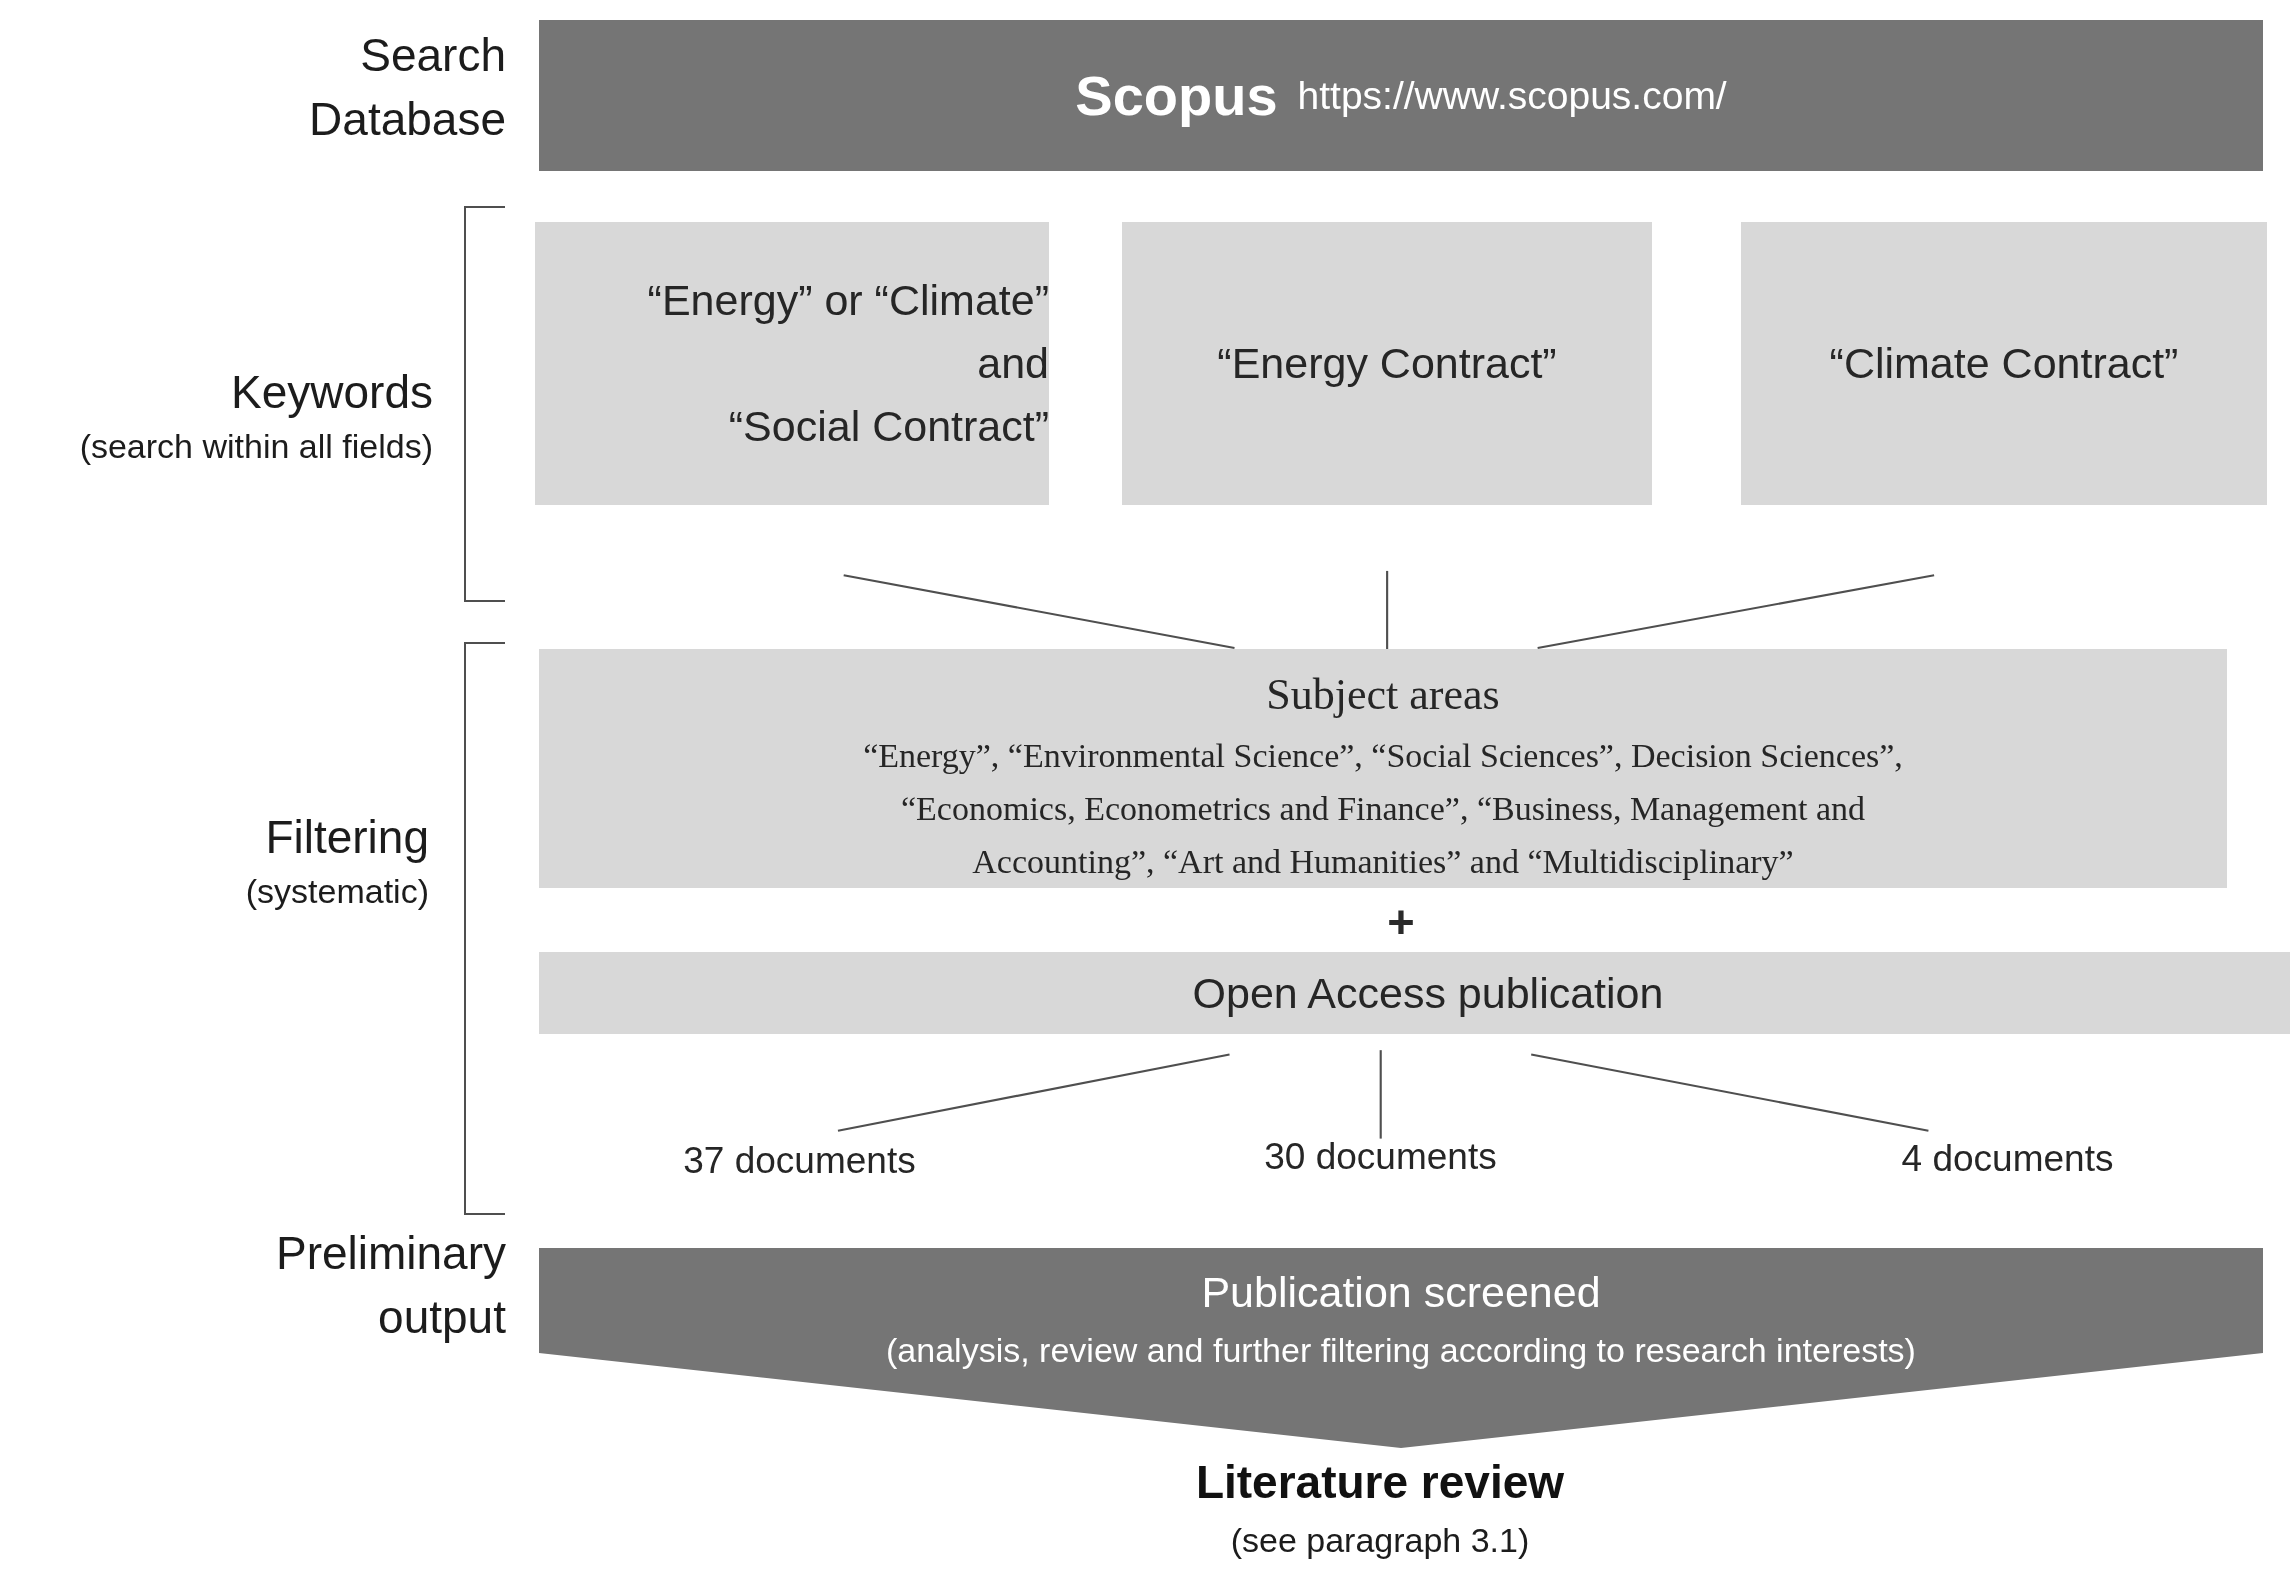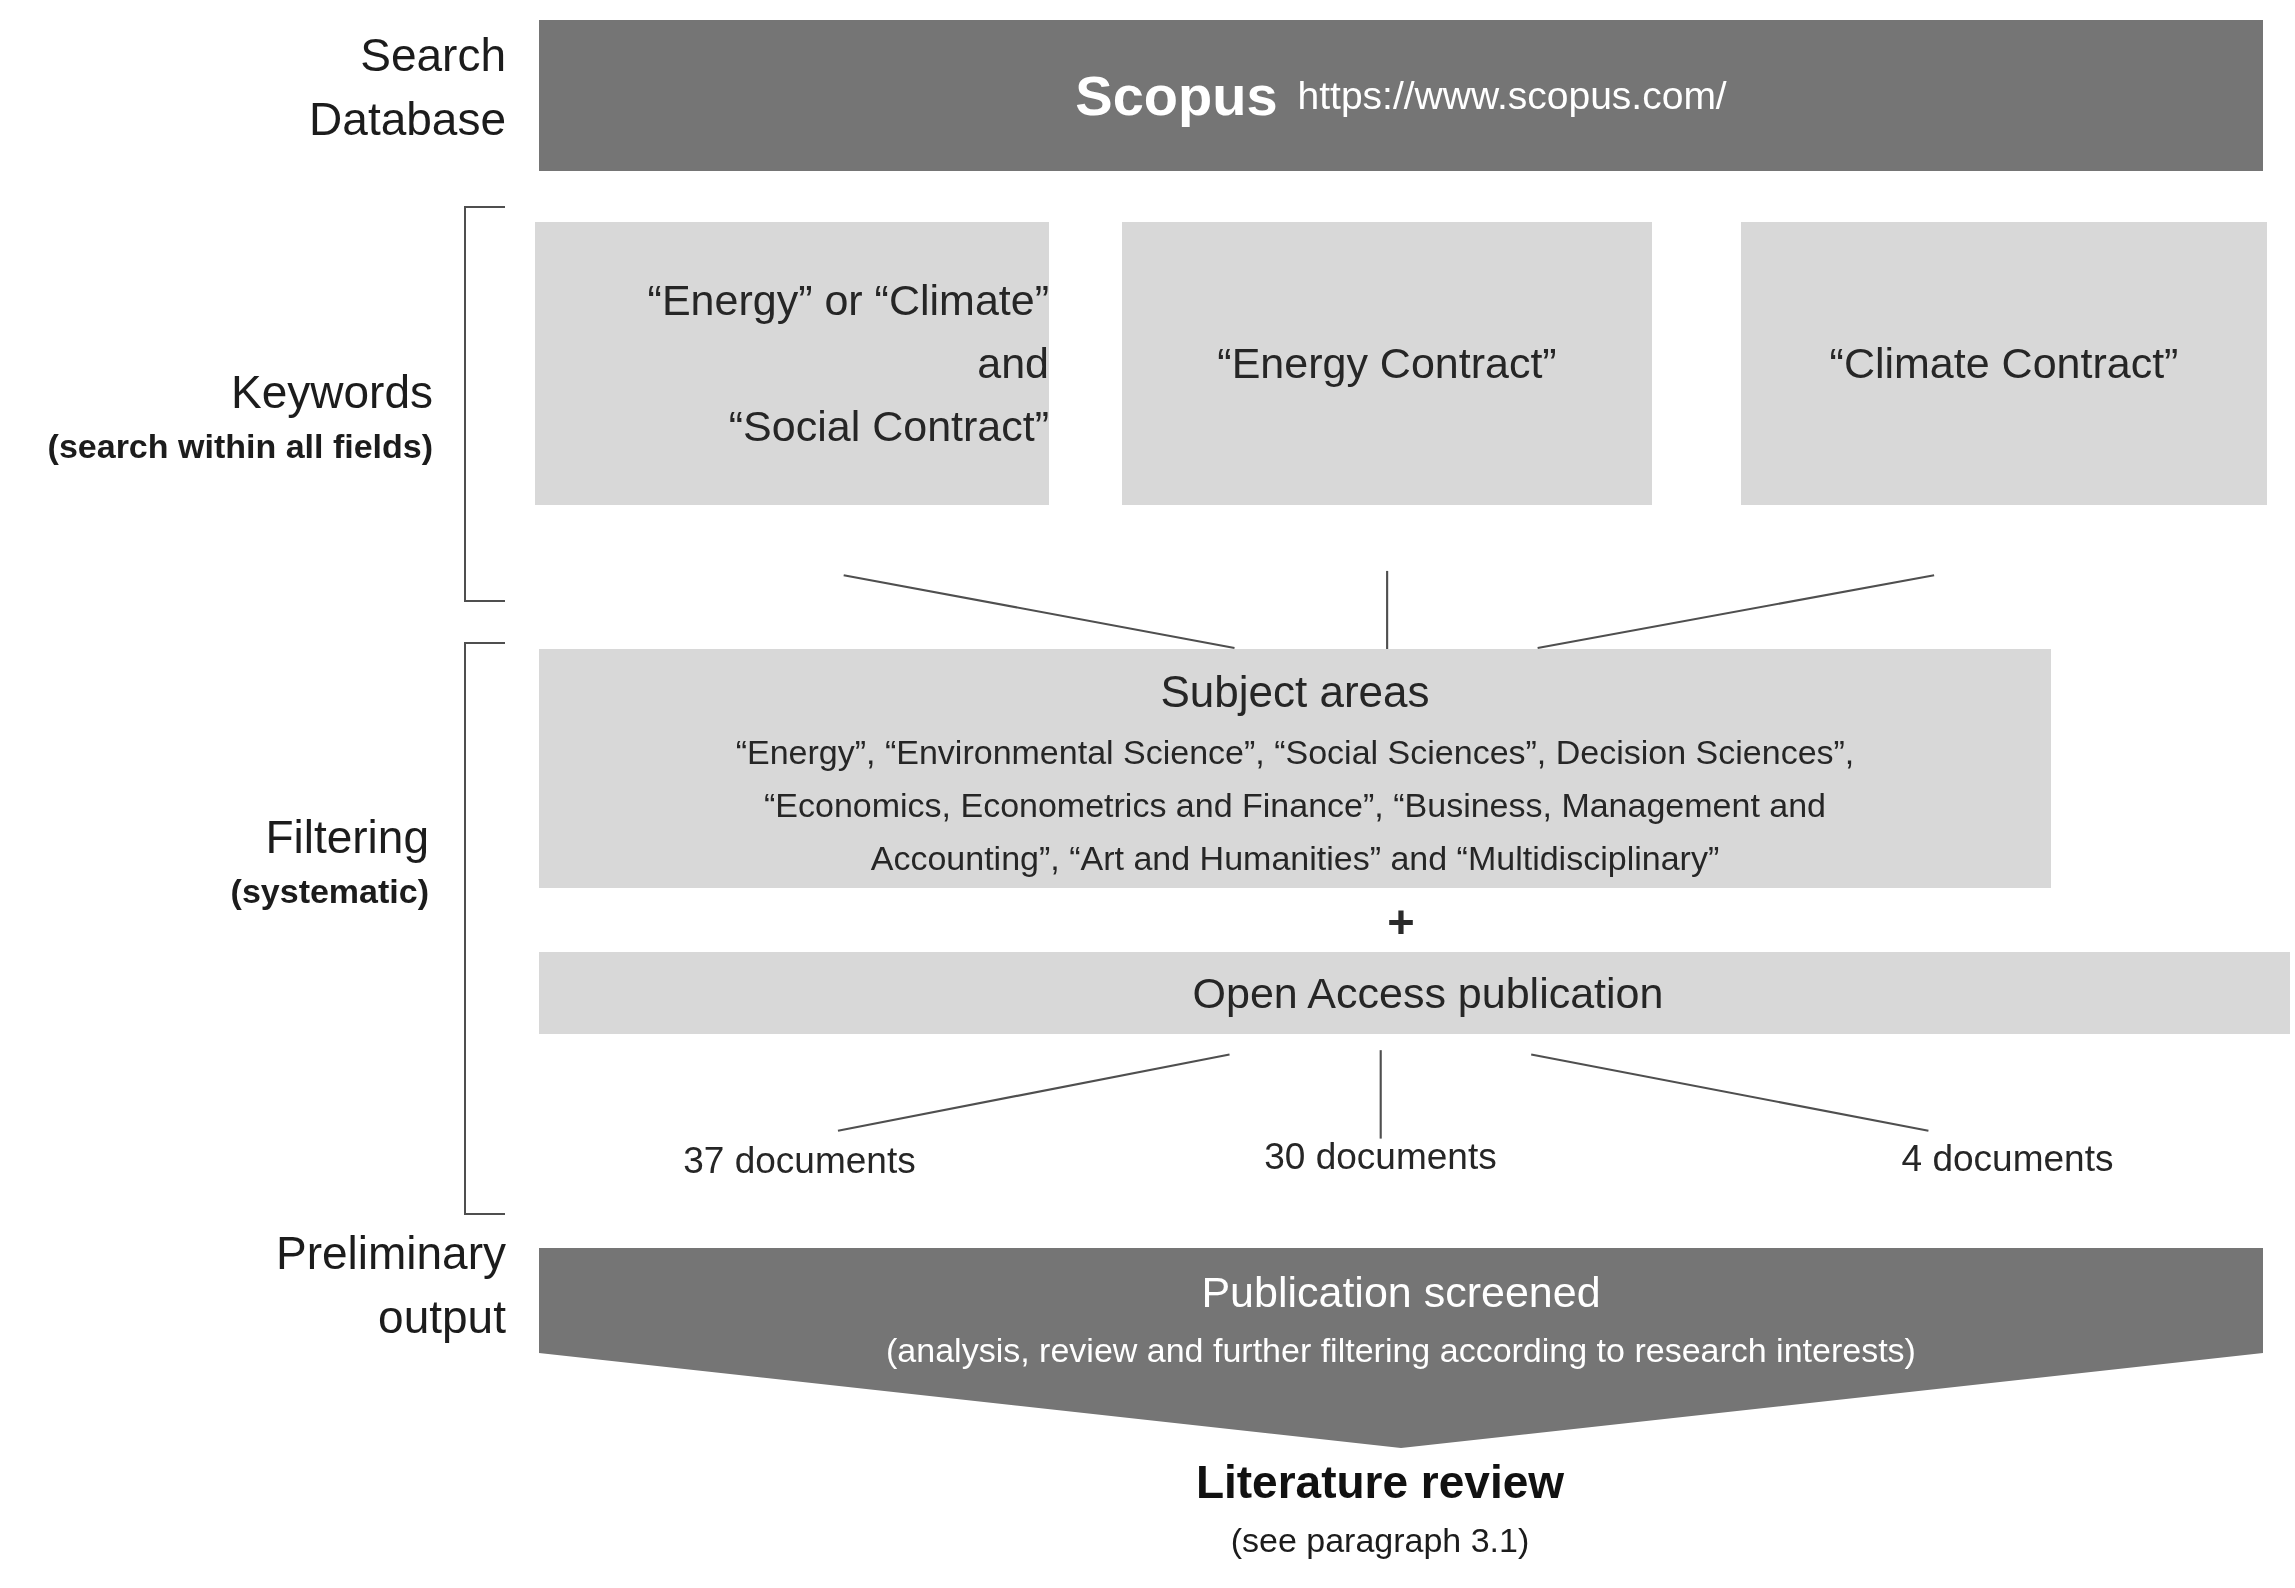--- a/index.html
+++ b/index.html
@@ -10,21 +10,21 @@
     background: #ffffff;
     font-family: "Liberation Sans", sans-serif;
     color: #1c1c1c;
     overflow: hidden;
   }
   .abs { position: absolute; }
 
   
   .side-label { text-align: right; color: #1c1c1c; }
   .side-label .big   { font-size: 46px; line-height: 64px; }
-  .side-label .small { font-size: 34px; line-height: 44px; font-weight: bold; }
+  .side-label .small { font-size: 34px; line-height: 44px; }
 
   
   .db-bar {
     left: 539px; top: 20px; width: 1724px; height: 151px;
     background: #757575;
     display: flex; align-items: center; justify-content: center;
     color: #ffffff; white-space: nowrap;
   }
   .db-bar .brand { font-size: 56px; font-weight: bold; }
   .db-bar .url   { font-size: 39px; font-weight: normal; margin-left: 20px; }
@@ -44,21 +44,21 @@
     background: #d8d8d8;
     display: flex; flex-direction: column;
     align-items: center; justify-content: center;
     text-align: center; color: #262626;
   }
   .kw-box { top: 222px; height: 283px; font-size: 43px; line-height: 63px; }
   .kw-box-1 { left: 535px;  width: 514px; align-items: flex-end; }
   .kw-box-2 { left: 1122px; width: 530px; }
   .kw-box-3 { left: 1741px; width: 526px; }
 
-  .subject-box { left: 539px; top: 649px; width: 1512px; height: 239px; justify-content: center; }
+  .subject-box { left: 539px; top: 649px; width: 1688px; height: 239px; justify-content: flex-end; font-family: Liberation Serif, serif; }
   .subject-box .title { font-size: 44px; line-height: 51px; margin-top: 14.3px; }
   .subject-box .body  { font-size: 34px; line-height: 53px; margin-top: 8.6px; }
 
   .plus-sign {
     left: 539px; top: 893px; width: 1724px; height: 57px;
     display: flex; align-items: center; justify-content: center;
     font-size: 47px; font-weight: 600; color: #2a2a2a;
   }
 
   .oa-box { left: 539px; top: 952px; width: 1724px; height: 82px; font-size: 43px; padding-left: 27px; }

